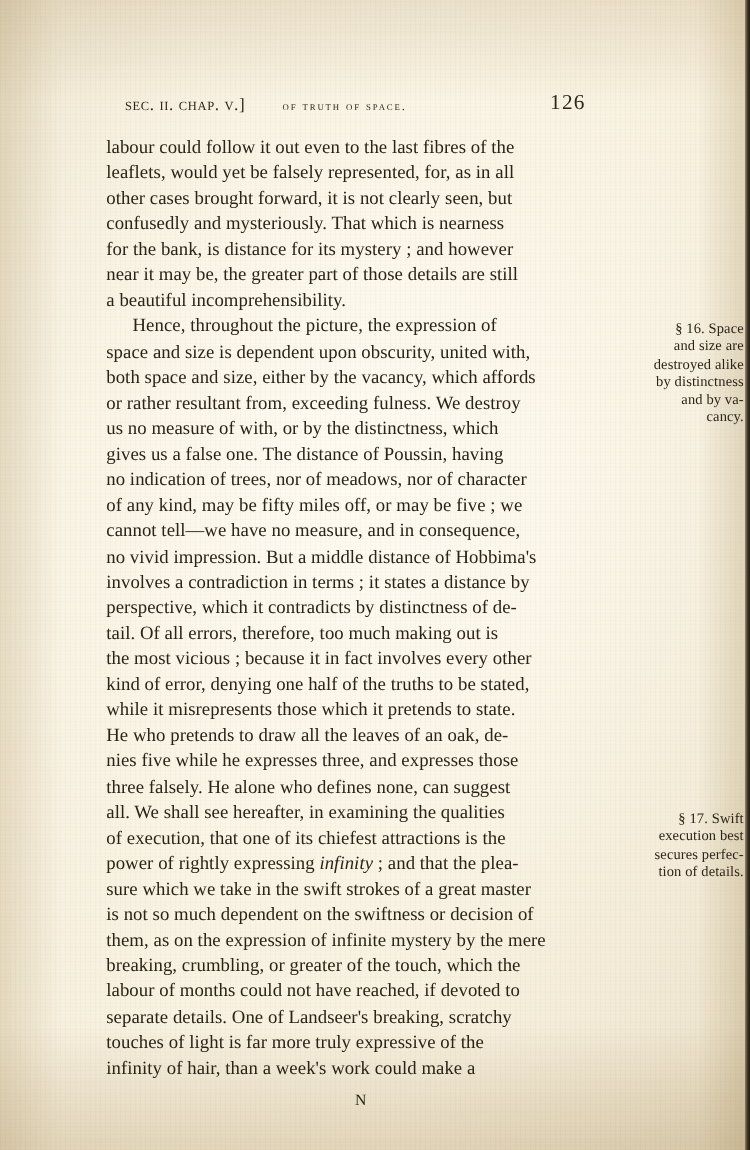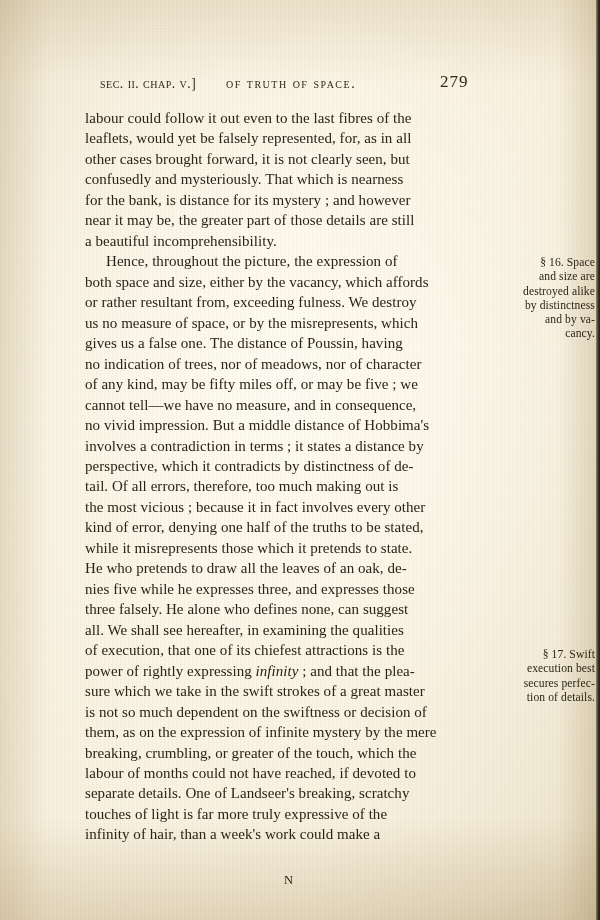--- a/index.html
+++ b/index.html
@@ -86,21 +86,21 @@
   .rh-sec {
     font-variant: small-caps;
     text-transform: lowercase;
     font-size: 13.6px;
     letter-spacing: 0.5px;
     margin-left: 15px;
   }
   .rh-title {
     font-variant: small-caps;
     text-transform: lowercase;
-    font-size: 14px;
+    font-size: 10px;
     letter-spacing: 1.5px;
     margin-left: 26px;
   }
   .folio {
     position: absolute;
     top: 72px;
     left: 440px;
     width: 60px;
     text-align: left;
     font-size: 17px;
@@ -170,34 +170,35 @@
   <div id="texture"></div>
   <div id="vignette"></div>
   <div id="scan-edge"></div>
 
   <div id="content">
 
     <div class="running-head">
       <span class="rh-sec">Sec. II. Chap. V.]</span>
       <span class="rh-title">Of Truth of Space.</span>
     </div>
-    <div class="folio">279</div>
+    <div class="folio">126</div>
 
     <div class="body-block" id="body-block">
         <div class="line just">labour  could  follow  it  out  even  to  the  last  fibres  of  the</div>
         <div class="line just">leaflets,   would   yet   be   falsely   represented,  for,  as  in  all</div>
         <div class="line just">other  cases  brought  forward,  it  is  not  clearly  seen,  but</div>
         <div class="line just">confusedly  and  mysteriously.    That  which  is  nearness</div>
         <div class="line just">for  the  bank,  is  distance  for  its  mystery ;  and  however</div>
         <div class="line just">near  it  may  be,  the  greater  part  of  those  details  are  still</div>
         <div class="line just">a beautiful incomprehensibility.</div>
         <div class="line just indent">Hence,   throughout   the   picture,   the   expression   of</div>
+        <div class="line just">space and size is dependent upon obscurity, united with,</div>
         <div class="line just">both space and size, either by the vacancy, which affords</div>
         <div class="line just">or rather resultant from, exceeding fulness.    We destroy</div>
-        <div class="line just">us  no  measure  of  space,  or  by  the  misrepresents,  which</div>
+        <div class="line just">us  no  measure  of  with,  or  by  the  distinctness,  which</div>
         <div class="line just">gives us a false one.    The  distance  of  Poussin,  having</div>
         <div class="line just">no  indication  of  trees,  nor  of  meadows,  nor  of  character</div>
         <div class="line just">of  any  kind,  may  be  fifty  miles  off,  or  may  be  five ;  we</div>
         <div class="line just">cannot  tell—we  have  no  measure,  and  in  consequence,</div>
         <div class="line just">no vivid impression.   But a middle distance of Hobbima's</div>
         <div class="line just">involves a contradiction in terms ;  it states a distance by</div>
         <div class="line just">perspective,  which  it  contradicts  by  distinctness  of  de-</div>
         <div class="line just">tail.    Of  all  errors,  therefore,  too  much  making  out  is</div>
         <div class="line just">the most vicious ;  because it in fact involves every other</div>
         <div class="line just">kind of error, denying one half of the truths to be stated,</div>

